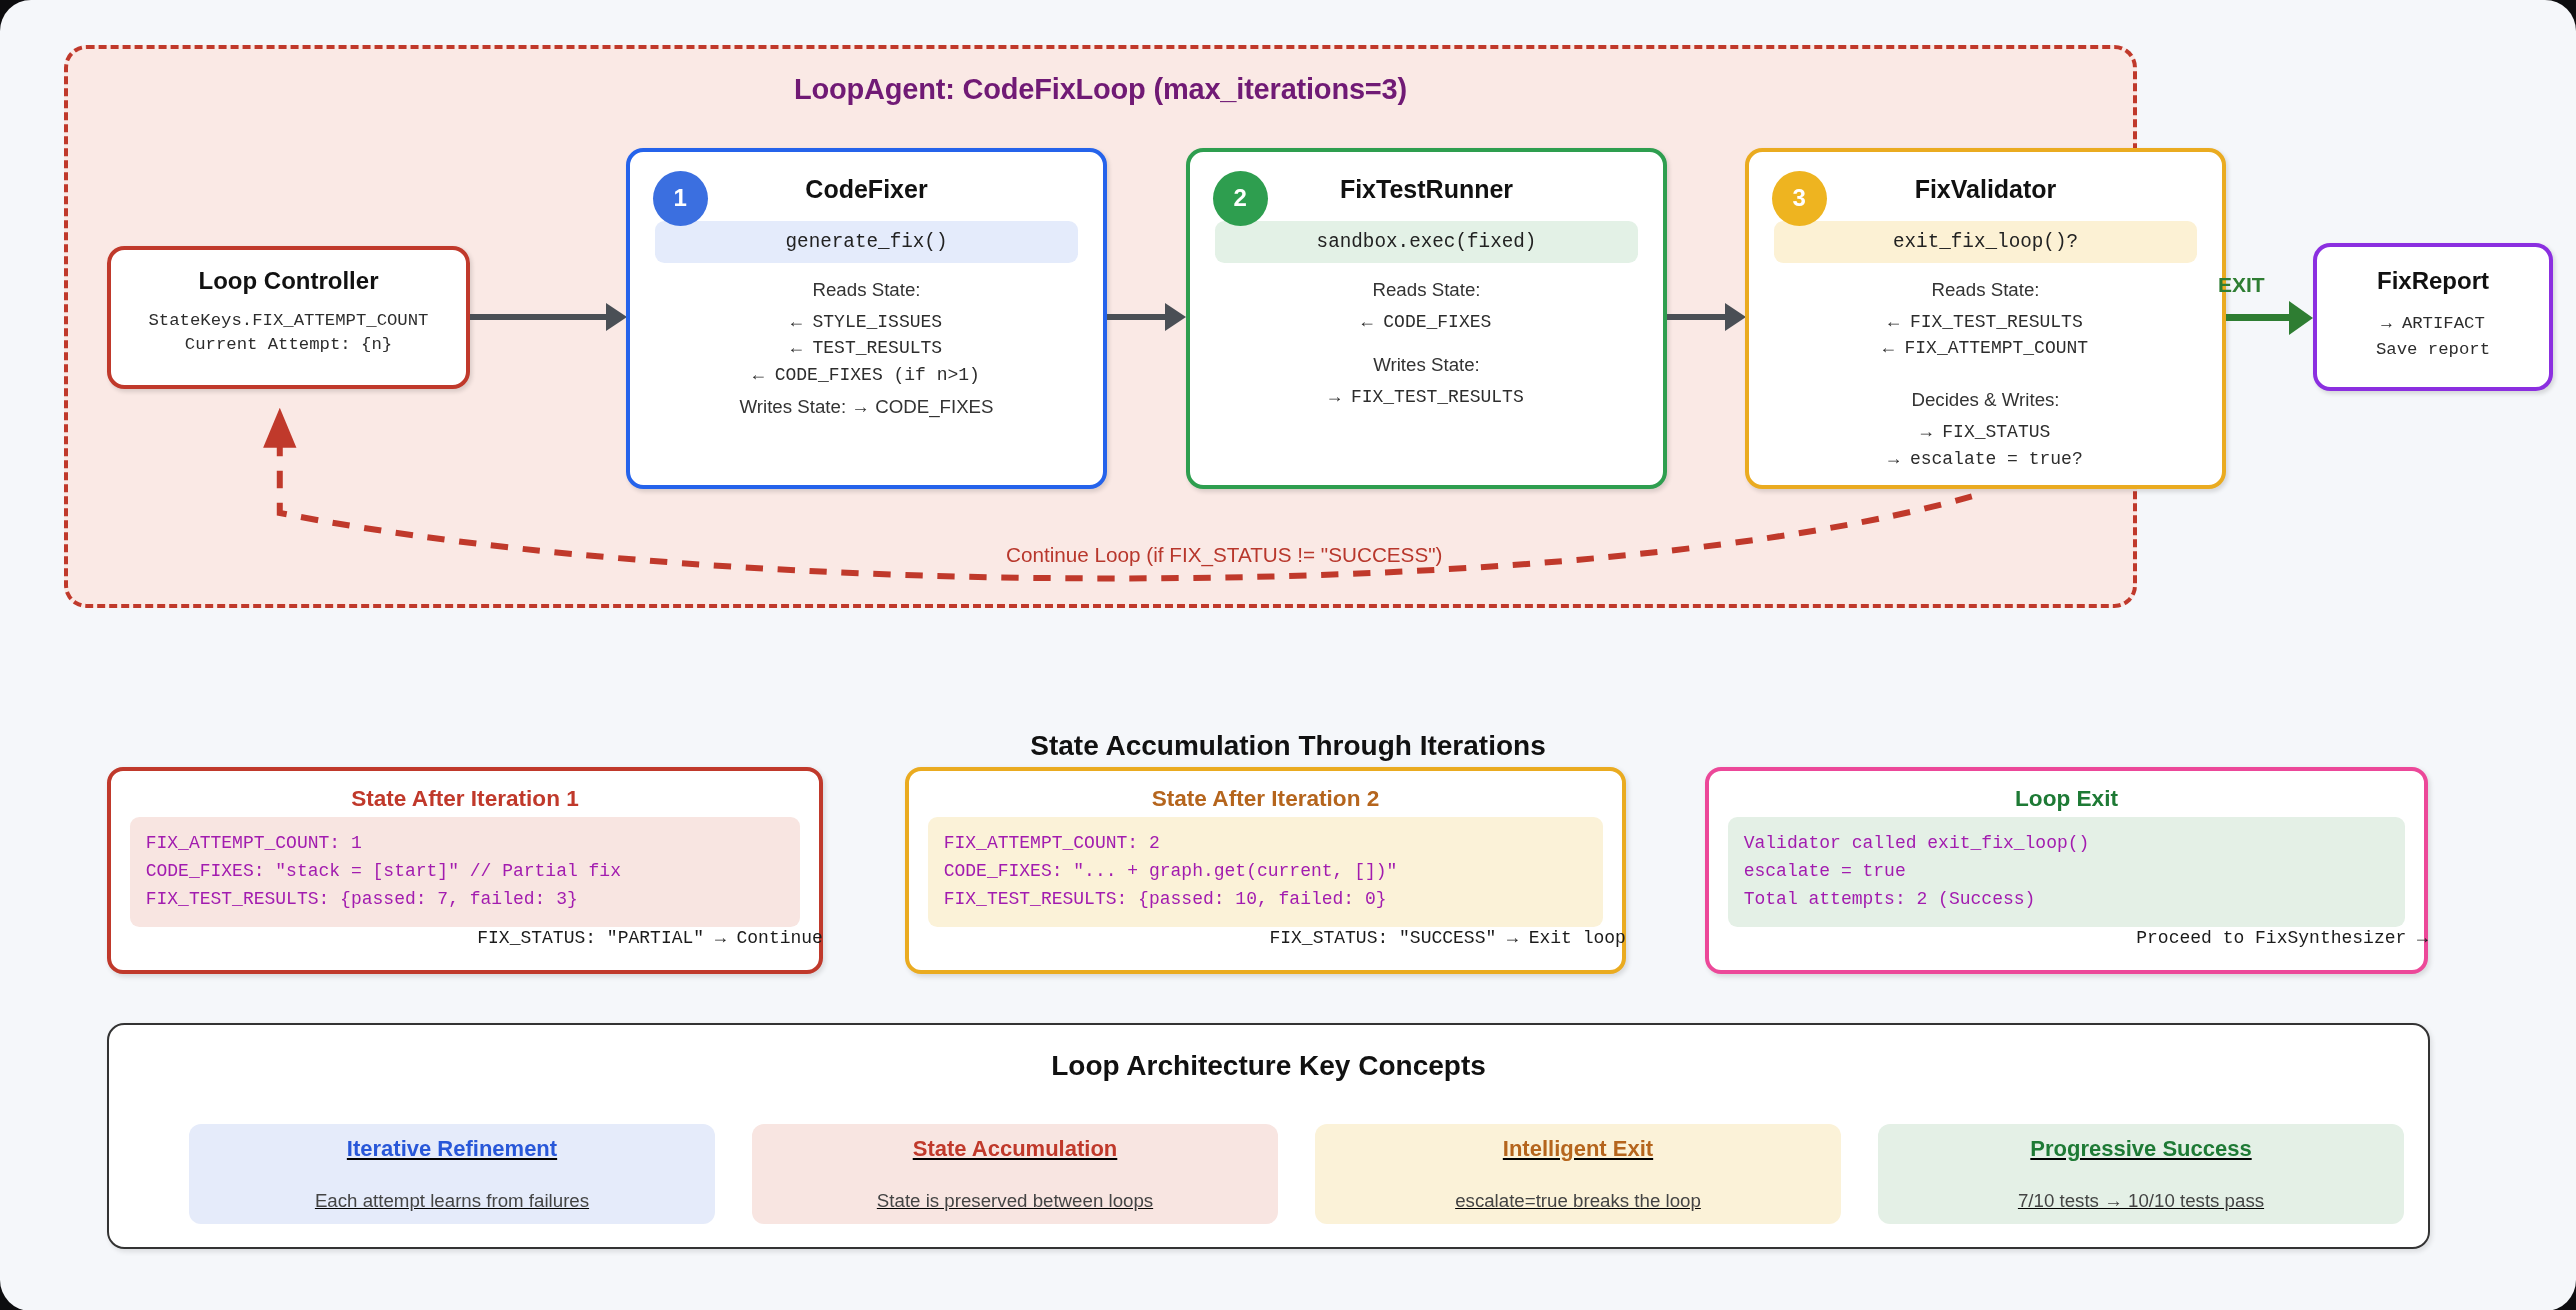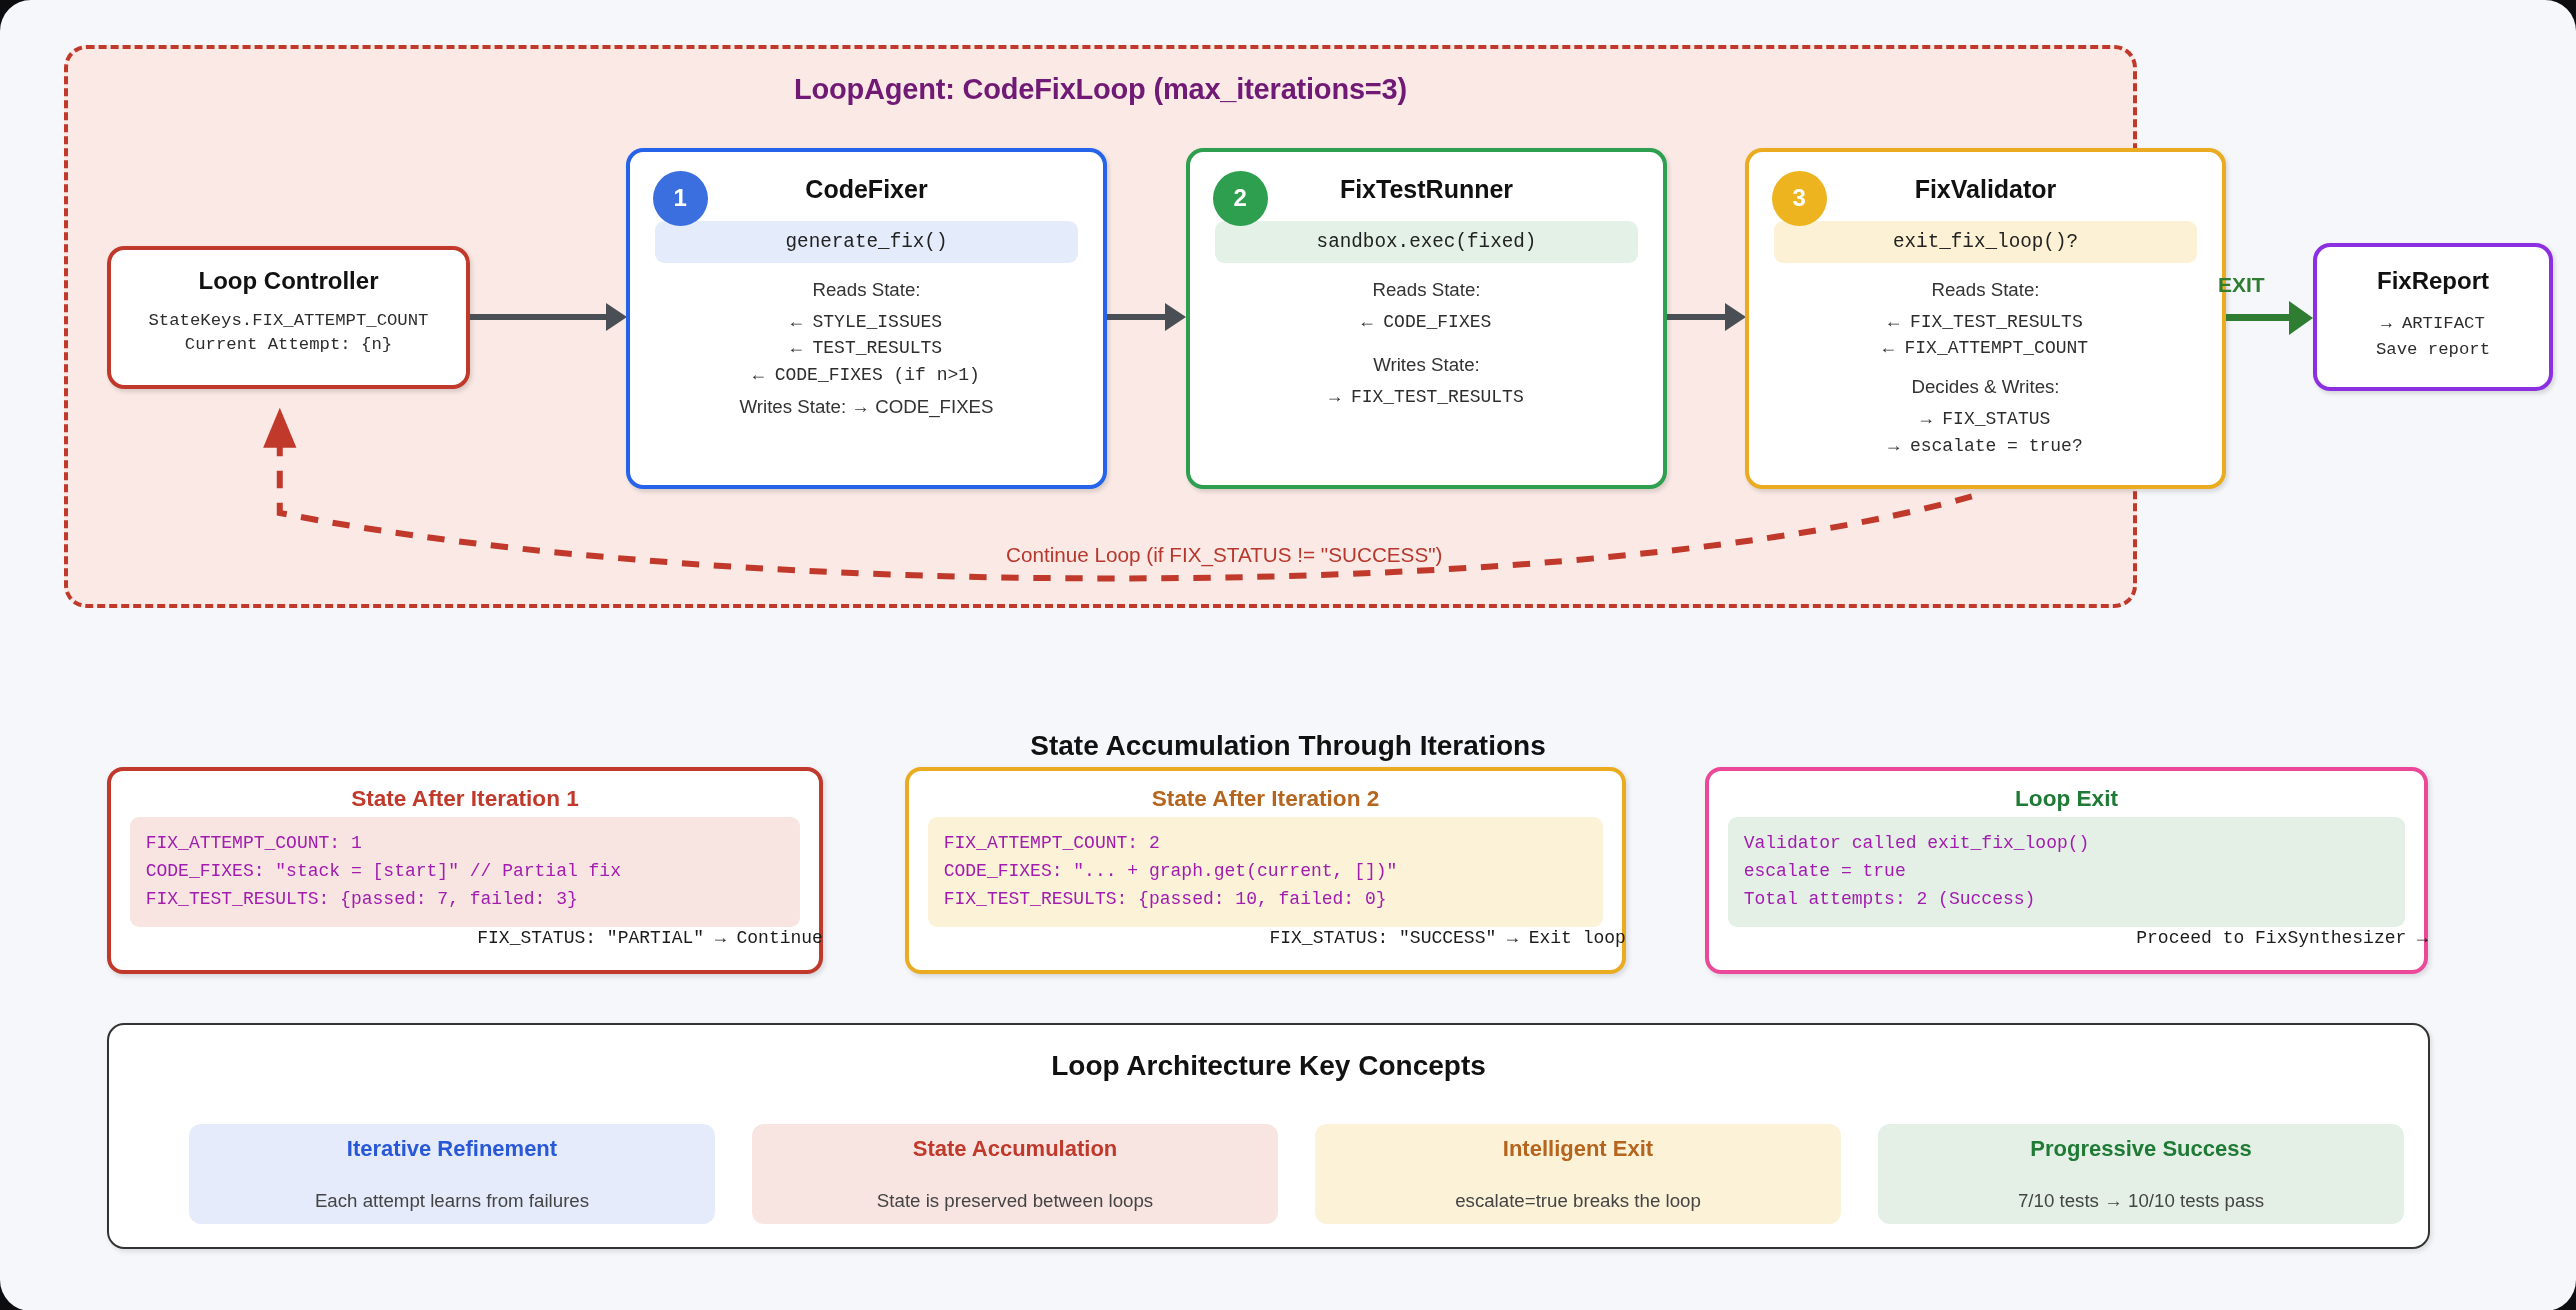--- a/index.html
+++ b/index.html
@@ -286,20 +286,21 @@
   }
   .concept-card {
     width: 526px;
     height: 100px;
     border-radius: 12px;
     display: flex;
     flex-direction: column;
     align-items: center;
     justify-content: center;
     gap: 28px;
+    text-decoration: underline;
   }
   .concept-title { font-size: 22px; font-weight: bold; }
   .concept-desc  { font-size: 18.7px; color: #444; }
 
   .cc-blue   { background: #e5ebfa; }
   .cc-blue .concept-title { color: #2857d8; }
   .cc-red    { background: #f8e5e1; }
   .cc-red .concept-title { color: #c0392b; }
   .cc-amber  { background: #fbf2d8; }
   .cc-amber .concept-title { color: #b5651d; }
@@ -365,21 +366,21 @@
 
   <div class="node" id="fixvalidator">
     <div class="step-inner">
       <div class="badge">3</div>
       <div class="node-title">FixValidator</div>
       <div class="chip">exit_fix_loop()?</div>
       <div class="step-body">
         <div class="node-label">Reads State:</div>
         <div class="node-mono">← FIX_TEST_RESULTS</div>
         <div class="node-mono">← FIX_ATTEMPT_COUNT</div>
-        <div class="node-label" style="margin-top:18px;">Decides &amp; Writes:</div>
+        <div class="node-label" style="margin-top:31px;">Decides &amp; Writes:</div>
         <div class="node-mono">→ FIX_STATUS</div>
         <div class="node-mono">→ escalate = true?</div>
       </div>
     </div>
   </div>
 
   <div id="exit-label">EXIT</div>
   <div id="arrow-exit"></div>
 
   <div class="node" id="fixreport">

